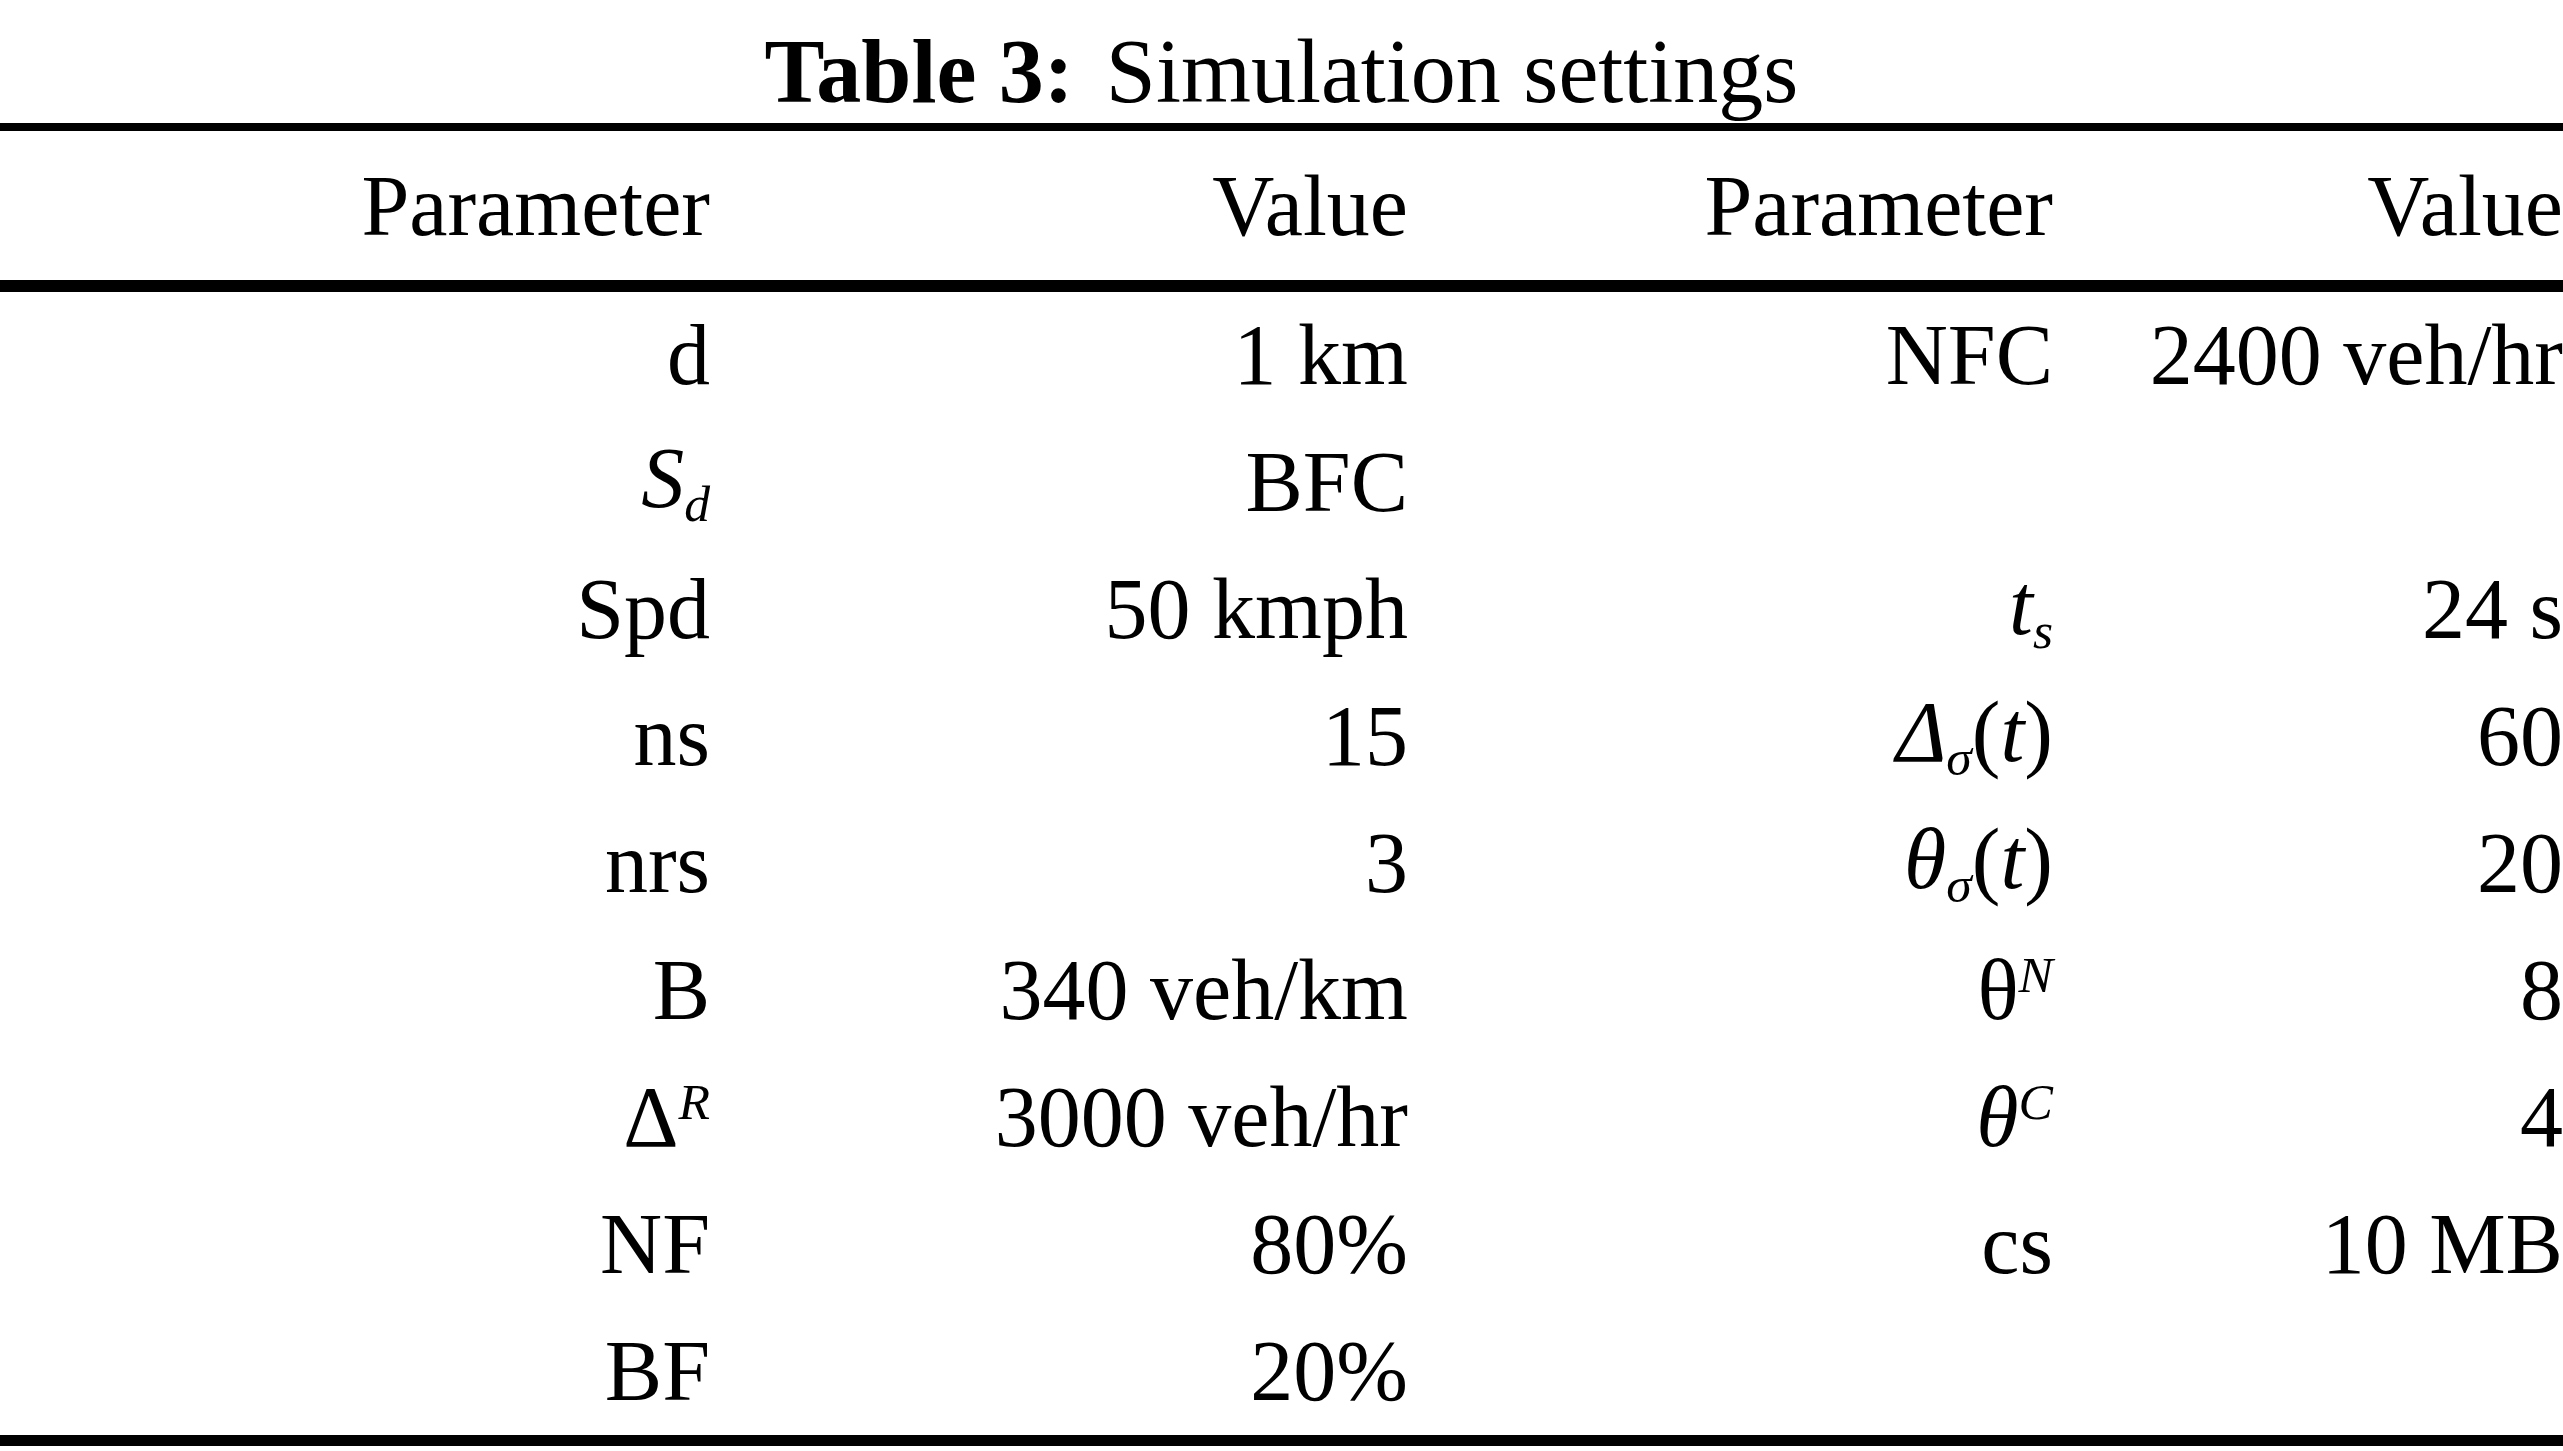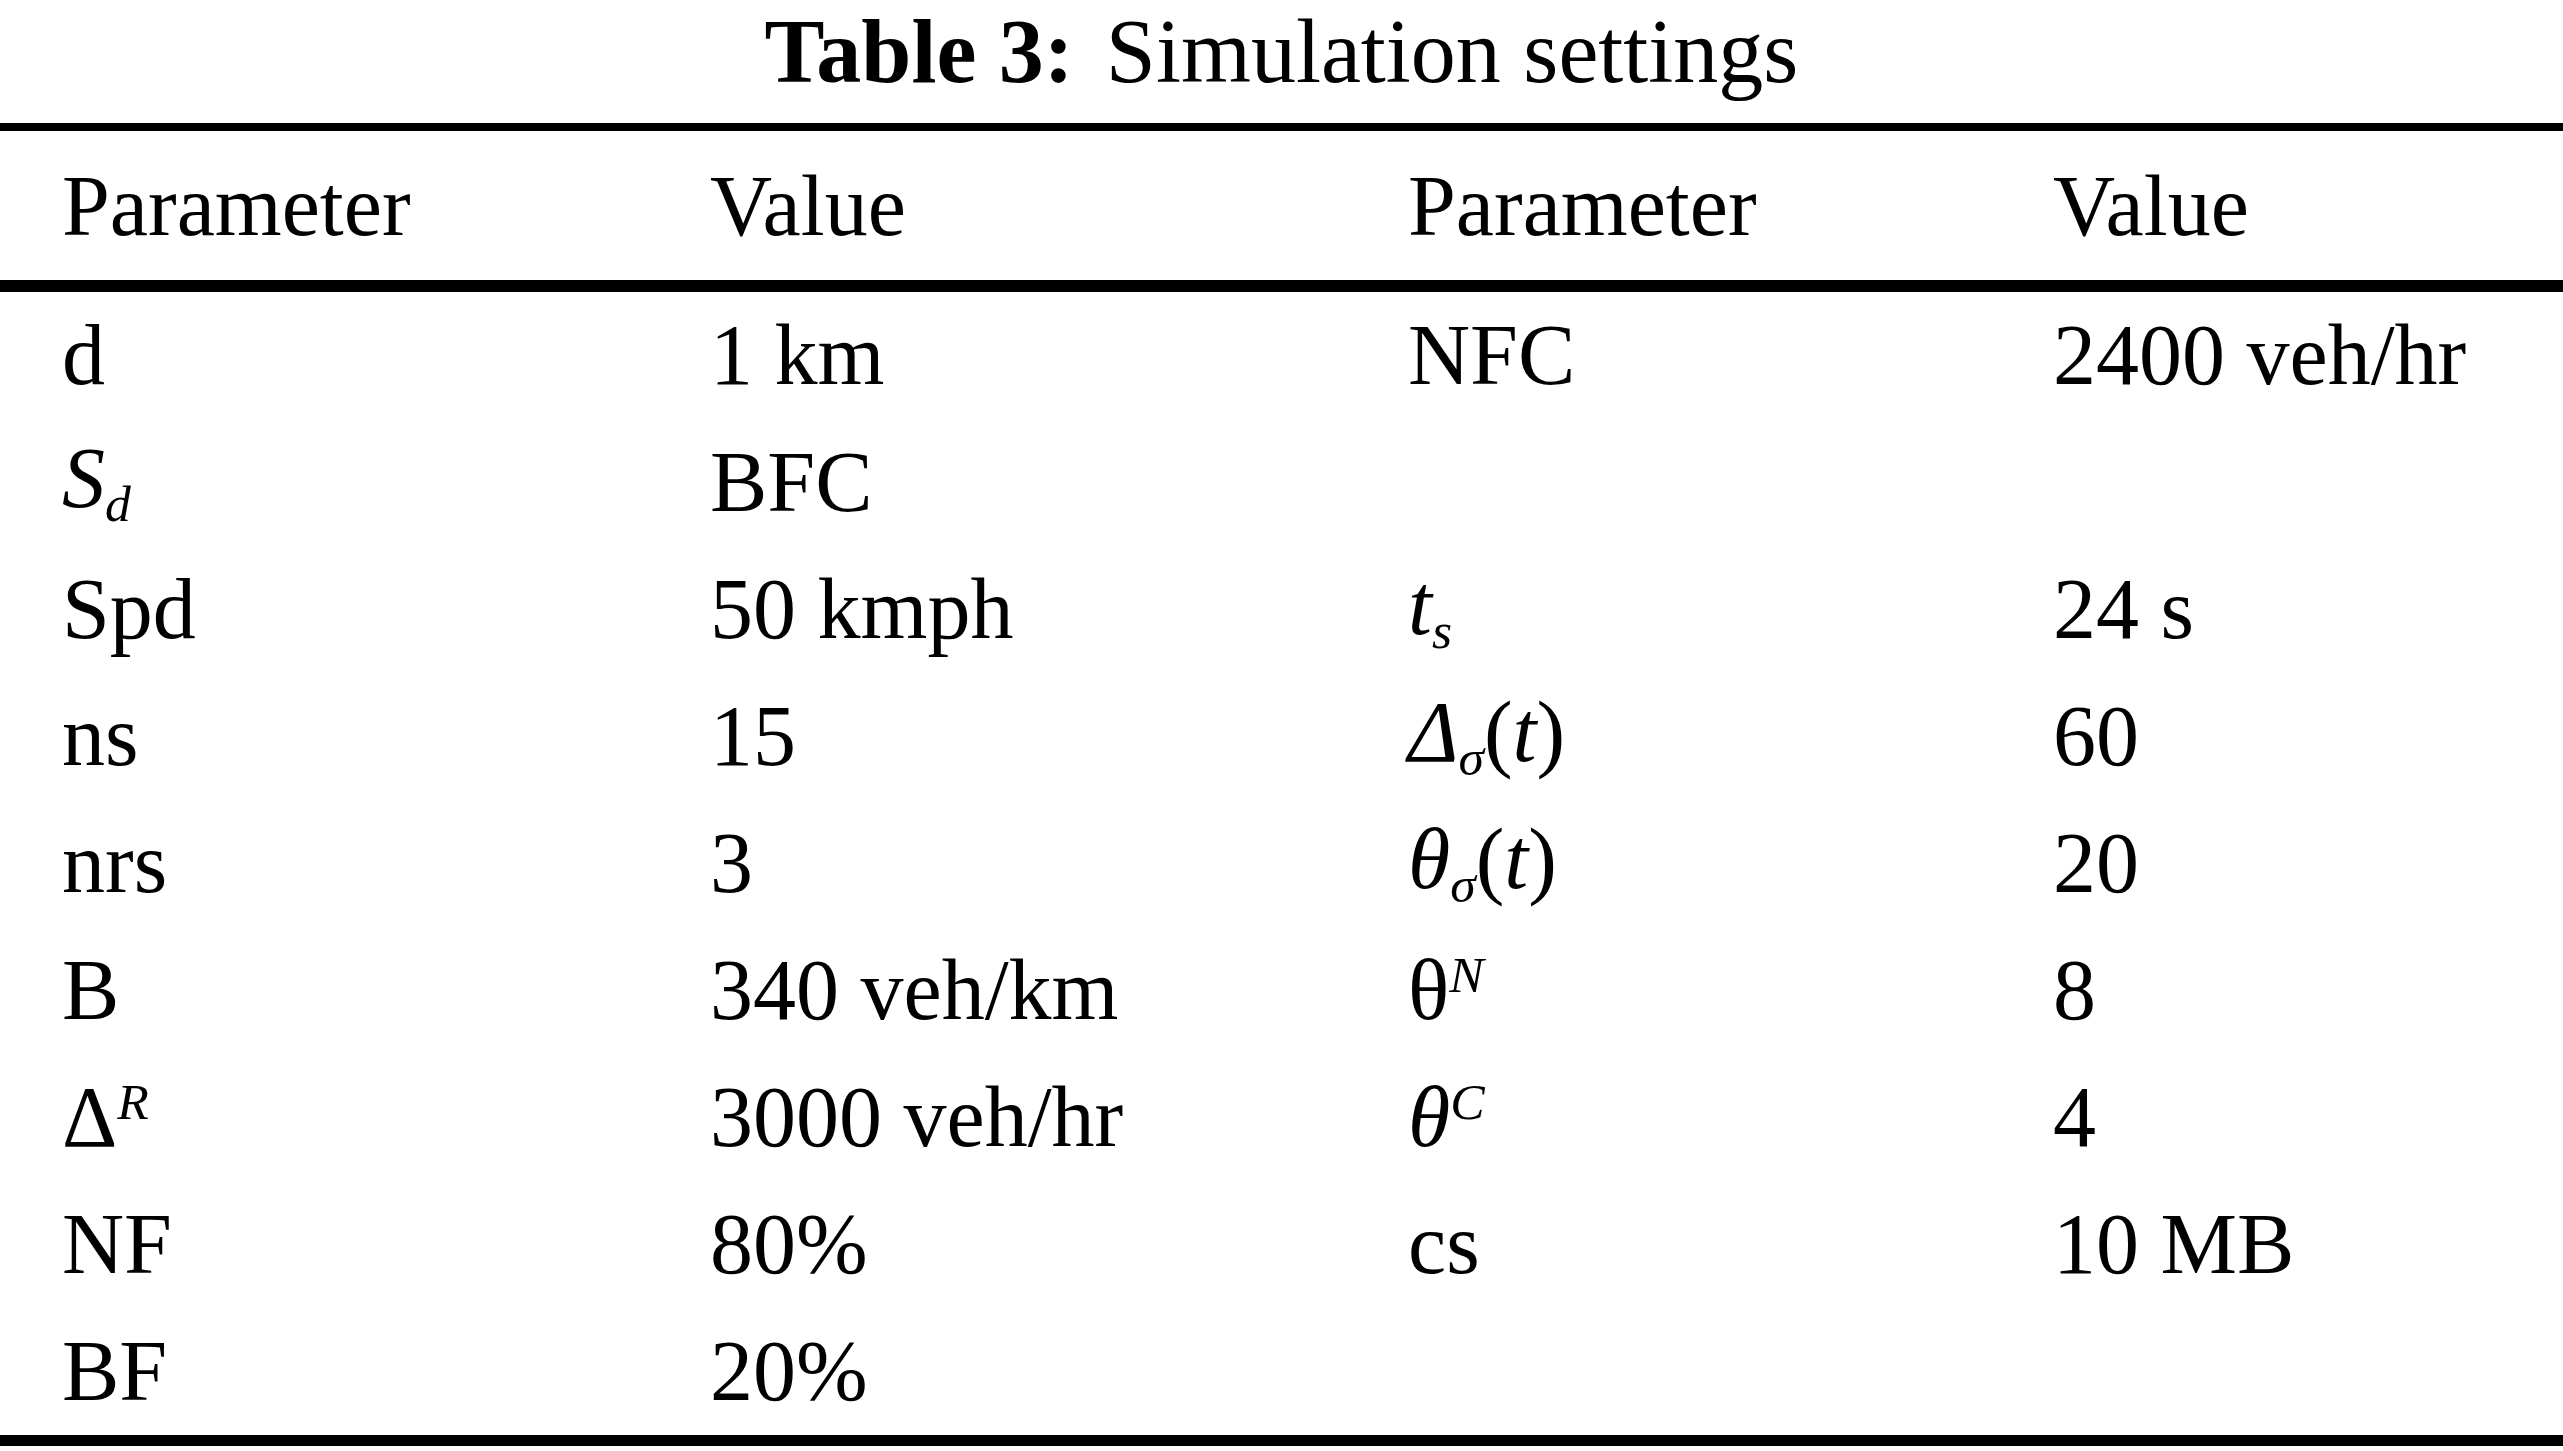--- a/index.html
+++ b/index.html
@@ -8,41 +8,41 @@
     width: 2563px;
     height: 1452px;
     background: #ffffff;
     color: #000000;
     font-family: "Liberation Serif", "DejaVu Serif", serif;
     overflow: hidden;
   }
   .title {
     height: 123px;
     display: flex;
-    align-items: flex-start;
+    align-items: flex-end;
     justify-content: center;
     font-size: 90px;
     white-space: pre;
   }
   .title .bold { font-weight: bold; }
   .title .title-text { margin-left: 32px; }
   .rule { background: #000000; width: 2563px; }
   .rule-top { height: 8.4px; }
   .rule-mid { height: 11.2px; }
   .rule-bottom { height: 11.2px; }
   .grid {
     display: grid;
     grid-template-columns: 648px 698px 645px 510px;
     margin-left: 62px;
     width: 2501px;
     align-items: center;
   }
   .header-row { height: 149px; font-size: 86px; }
   .row { height: 127px; font-size: 86px; }
-  .cell { white-space: nowrap; line-height: 1; }
+  .cell { white-space: nowrap; line-height: 1; text-align: right; }
   .it { font-style: italic; }
   .sub { font-size: 60%; font-style: italic; vertical-align: -0.28em; }
   .sup { font-size: 60%; font-style: italic; vertical-align: 0.52em; }
 </style>
 </head>
 <body>
 
 <div class="page">
   <div class="title">
     <span class="bold">Table 3:</span><span class="title-text">Simulation settings</span>

